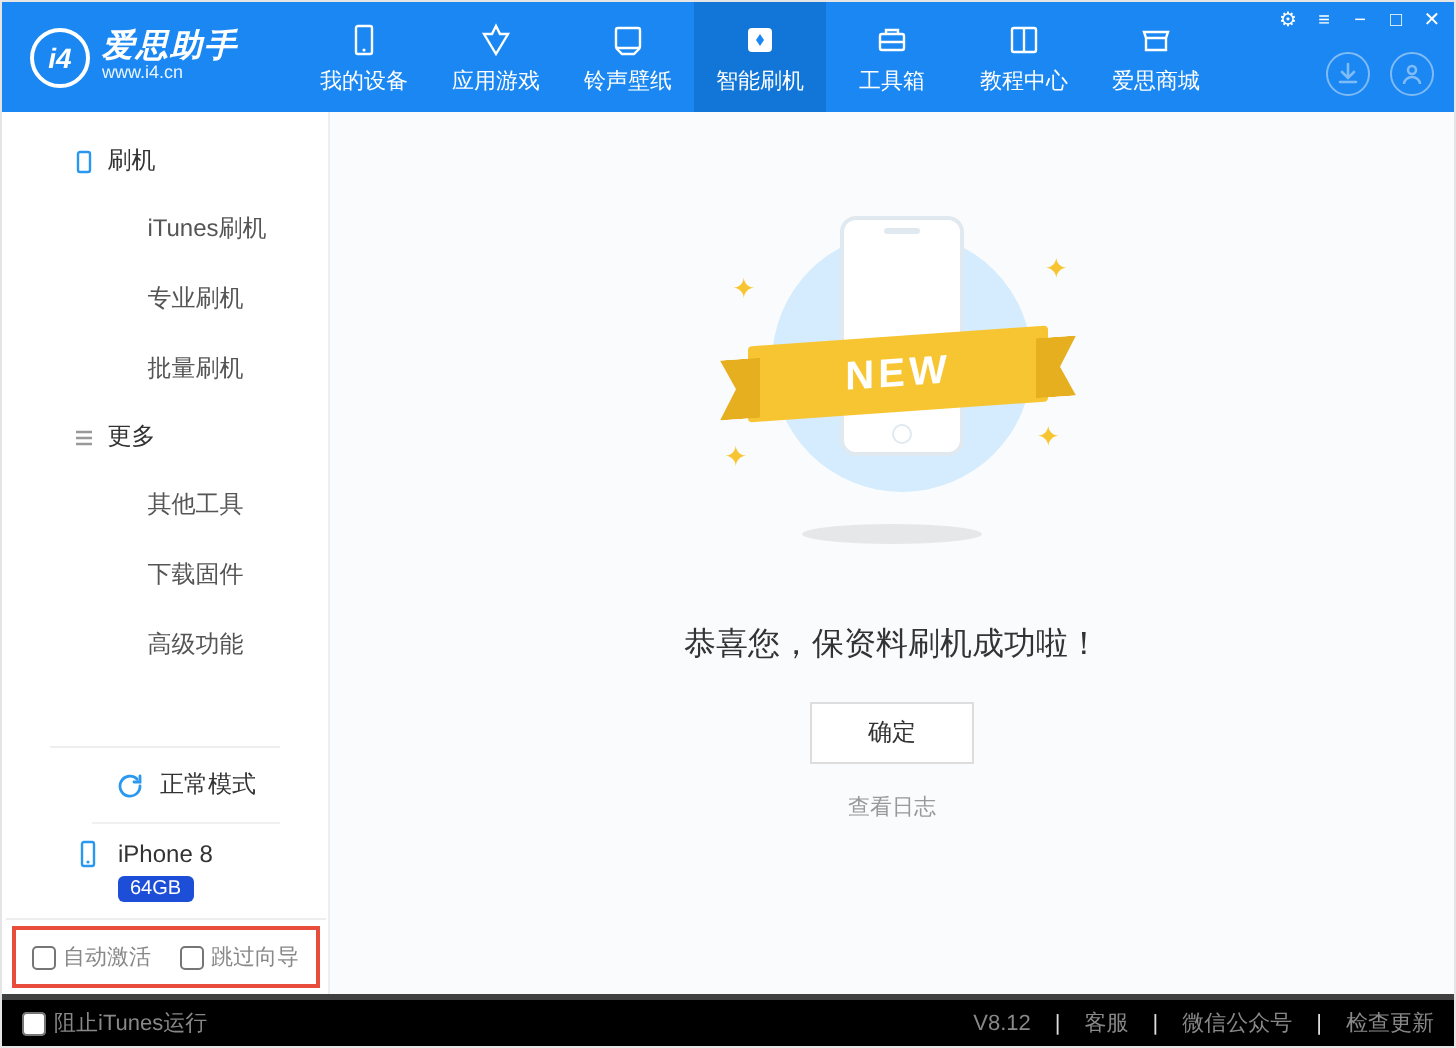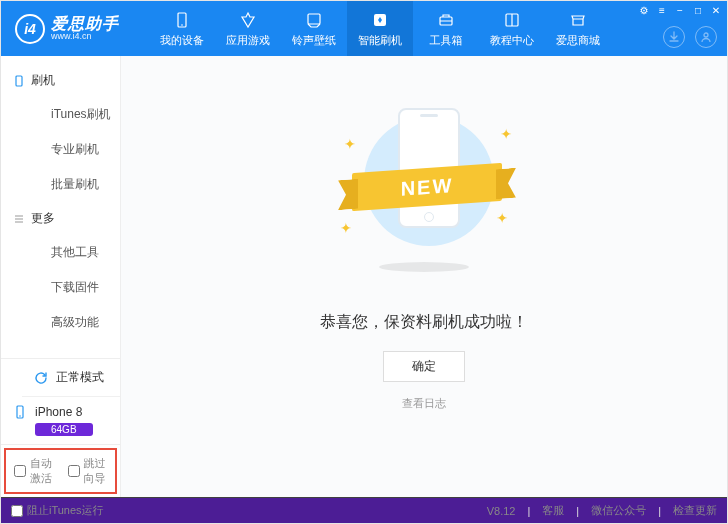--- a/index.html
+++ b/index.html
@@ -13,54 +13,54 @@
   .logo-text .url { font-size: 9px; opacity: .9; }
   .tabs { display: flex; height: 100%; }
   .tab { width: 66px; display: flex; flex-direction: column; align-items: center; justify-content: center; gap: 3px; cursor: pointer; font-size: 11px; }
   .tab.active { background: #1276d8; }
   .tab-icon { width: 20px; height: 20px; display: flex; align-items: center; justify-content: center; }
   .win-controls { position: absolute; right: 4px; top: 2px; display: flex; gap: 4px; font-size: 10px; }
   .win-btn { width: 14px; height: 14px; display: flex; align-items: center; justify-content: center; cursor: pointer; }
   .header-right { position: absolute; right: 10px; bottom: 8px; display: flex; gap: 10px; }
   .circle-btn { width: 22px; height: 22px; border: 1.5px solid #7fbbf7; border-radius: 50%; display: flex; align-items: center; justify-content: center; cursor: pointer; color: #7fbbf7; }
   .body { display: flex; flex: 1; overflow: hidden; }
-  .sidebar { width: 120px; border-right: 1px solid #eee; display: flex; flex-direction: column; background: #fff; }
+  .sidebar { width: 164px; border-right: 1px solid #eee; display: flex; flex-direction: column; background: #fff; align-items: center; }
   .side-scroll { flex: 1; overflow: auto; padding-top: 8px; }
   .side-group-title { display: flex; align-items: center; gap: 6px; padding: 8px 12px; color: #333; font-size: 12px; cursor: pointer; }
   .side-group-title .gicon { width: 12px; height: 12px; display: inline-block; }
   .side-items { padding-left: 42px; }
   .side-item { padding: 9px 8px; font-size: 12px; color: #555; cursor: pointer; }
   .side-item.active { color: #2b98f0; }
   .side-bottom { border-top: 1px solid #eee; }
   .mode-row { display: flex; align-items: center; gap: 8px; padding: 10px 12px; border-bottom: 1px solid #f0f0f0; margin-left: 21px; }
   .refresh-icon { color: #2b98f0; width: 14px; height: 14px; }
   .device-row { padding: 8px 12px; }
   .device-line { display: flex; align-items: center; gap: 8px; }
   .device-icon { color: #2b98f0; width: 14px; height: 14px; }
-  .badge { display: inline-block; background: #6d28d9; color: #fff; font-size: 10px; border-radius: 3px; padding: 1px 16px; margin-top: 4px; margin-left: 22px; }
+  .badge { display: inline-block; background: #1d4ed8; color: #fff; font-size: 10px; border-radius: 3px; padding: 1px 6px; margin-top: 4px; margin-left: 22px; }
   .main { flex: 1; background: #fafbfc; display: flex; flex-direction: column; align-items: center; justify-content: flex-start; padding-top: 50px; position: relative; }
   .illus { width: 180px; height: 160px; position: relative; }
   .circle-bg { position: absolute; left: 30px; top: 10px; width: 130px; height: 130px; background: #d4ecfd; border-radius: 50%; }
   .phone { position: absolute; left: 64px; top: 2px; width: 62px; height: 120px; background: #fff; border: 2px solid #e1e9f0; border-radius: 8px; }
   .phone::before { content: ""; position: absolute; top: 4px; left: 50%; transform: translateX(-50%); width: 18px; height: 3px; background: #e1e9f0; border-radius: 2px; }
   .phone::after { content: ""; position: absolute; bottom: 4px; left: 50%; transform: translateX(-50%); width: 8px; height: 8px; border: 1.5px solid #e1e9f0; border-radius: 50%; }
   .ribbon { position: absolute; left: 18px; top: 62px; width: 150px; height: 38px; background: #f7c531; transform: skewY(-4deg); display: flex; align-items: center; justify-content: center; color: #fff; font-weight: bold; font-size: 20px; letter-spacing: 2px; border-radius: 2px; }
   .ribbon::before, .ribbon::after { content: ""; position: absolute; top: 6px; width: 20px; height: 30px; background: #e6af1f; }
   .ribbon::before { left: -14px; clip-path: polygon(0 0, 100% 0, 100% 100%, 0 100%, 40% 50%); }
   .ribbon::after { right: -14px; clip-path: polygon(0 0, 100% 0, 60% 50%, 100% 100%, 0 100%); }
   .shadow { position: absolute; bottom: -6px; left: 50%; transform: translateX(-50%); width: 90px; height: 10px; background: rgba(0,0,0,0.08); border-radius: 50%; }
   .spark { position: absolute; color: #f7c531; font-size: 14px; }
   .success-text { margin-top: 46px; font-size: 16px; color: #333; }
   .ok-btn { margin-top: 18px; border: 1px solid #ddd; background: #fff; padding: 6px 28px; font-size: 12px; cursor: pointer; color: #333; }
   .view-log { margin-top: 14px; font-size: 11px; color: #999; cursor: pointer; }
   .footer-opts { border-top: 1px solid #eee; padding: 0; }
   .opts-box { border: 2px solid #e74c3c; margin: 3px; padding: 6px 8px; display: flex; gap: 14px; align-items: center; }
   .chk { display: flex; align-items: center; gap: 4px; color: #888; font-size: 11px; cursor: pointer; }
   .chk input { width: 12px; height: 12px; }
-  .statusbar { height: 26px; border-top: 1px solid #404040; background: #4c1d95; display: flex; align-items: center; padding: 0 10px; font-size: 11px; color: #888; justify-content: space-between; }
+  .statusbar { height: 26px; border-top: 3px solid #404040; background: #000000; display: flex; align-items: center; padding: 0 10px; font-size: 11px; color: #888; justify-content: space-between; }
   .status-left { display: flex; align-items: center; gap: 4px; }
   .status-right { display: flex; align-items: center; gap: 12px; }
   .status-right .sep { color: #ddd; }
   svg { display: block; }
 </style>
 </head>
 <body>
 
 <div class="app">
 

